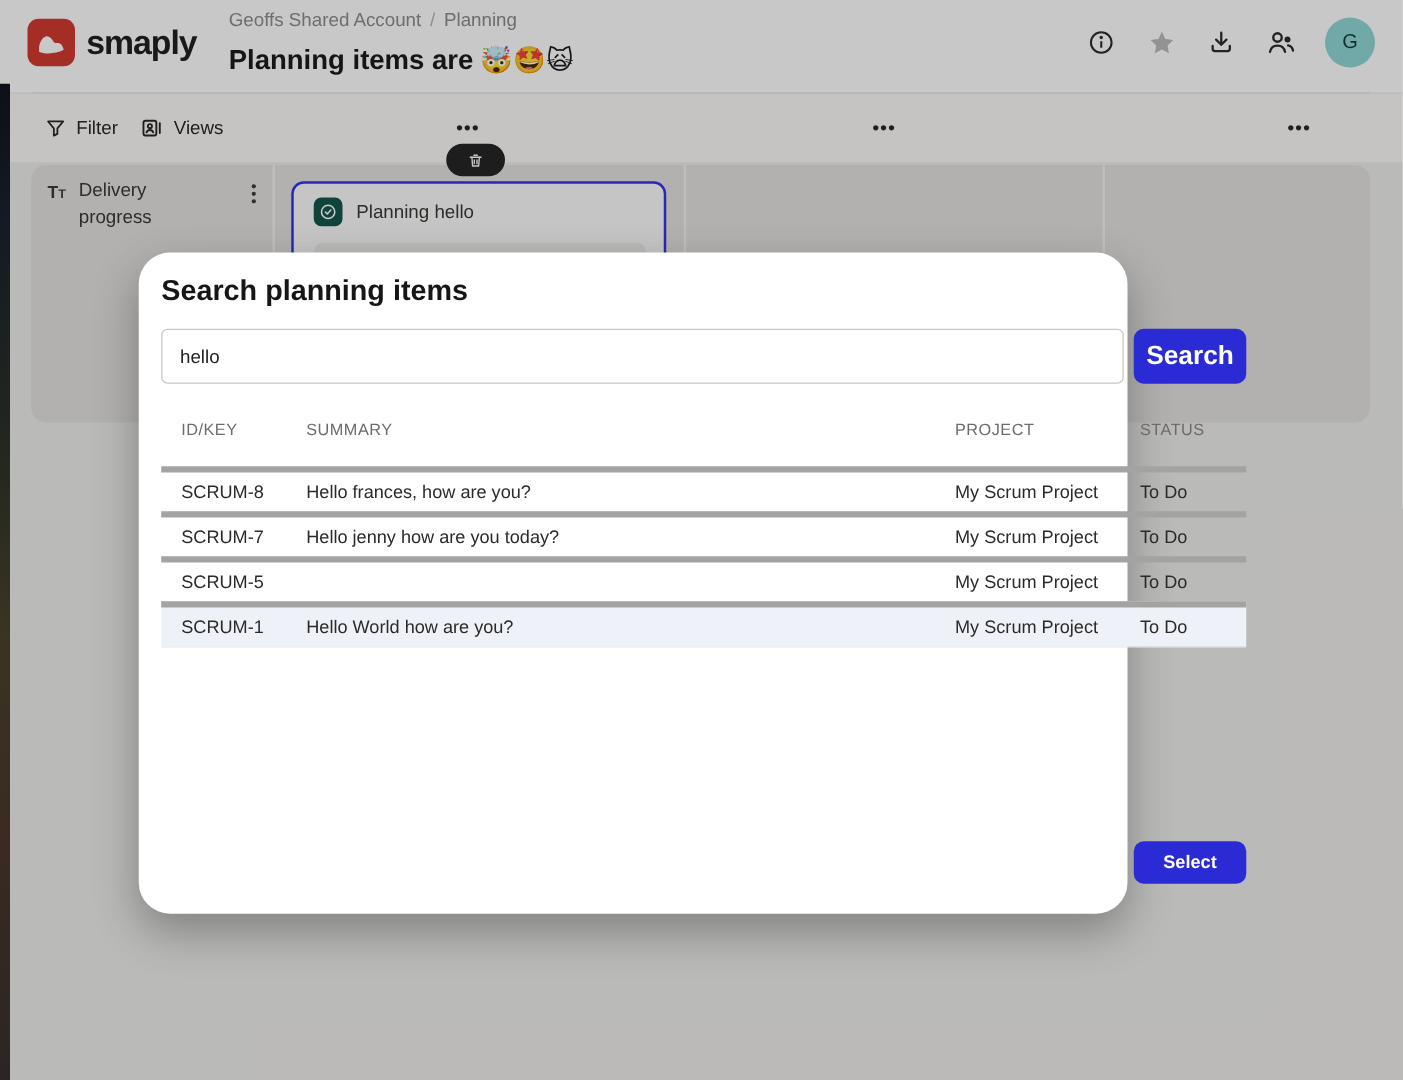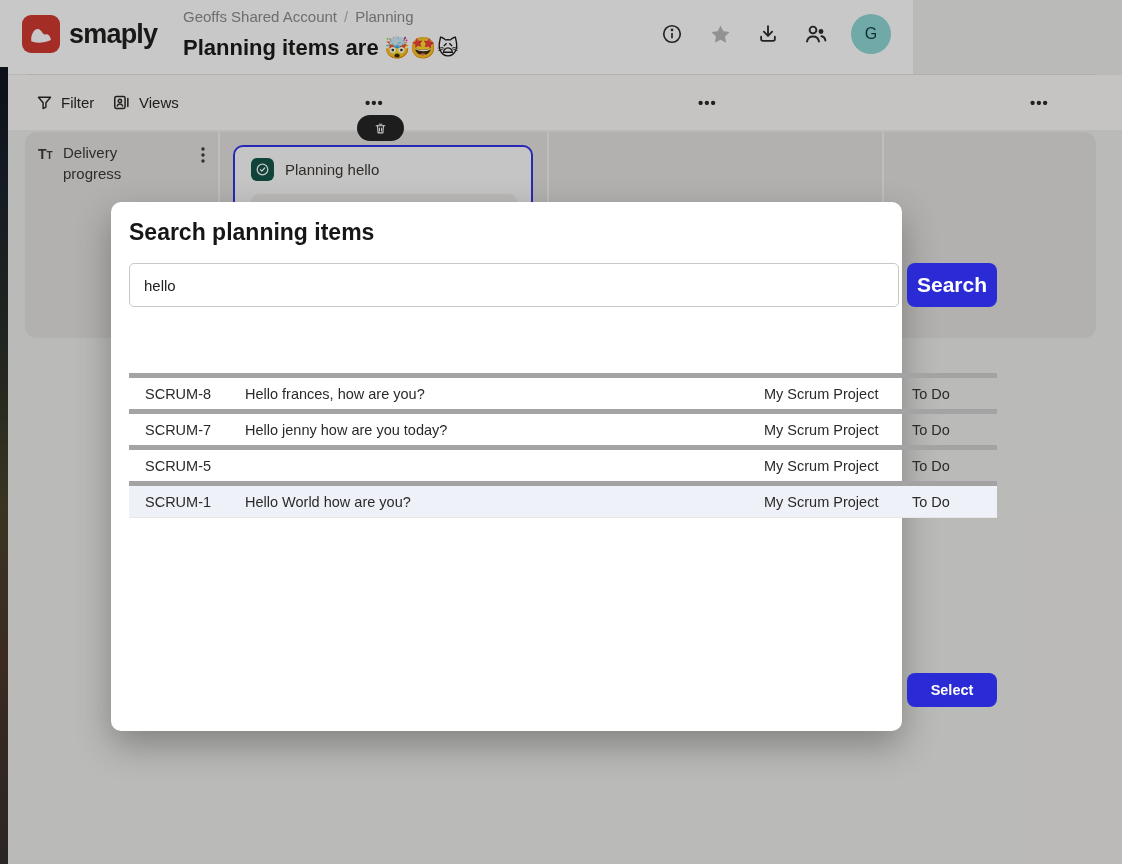--- a/index.html
+++ b/index.html
@@ -6,21 +6,21 @@
     --accent:#2b2bd5; --logo-red:#d23b31; --avatar-teal:#8fd8d6;
     --card-green:#15564a; --card-border:#3434e8;
   }
   *{box-sizing:border-box;margin:0;padding:0}
   html,body{width:1122px;height:864px;overflow:hidden}
   body{font-family:"Liberation Sans","DejaVu Sans",sans-serif;position:relative;background:#eeedeb}
 
   
   .app{position:absolute;inset:0;z-index:1}
 
-  .header{position:absolute;left:0;top:0;width:913px;height:74px;background:#ffffff}
+  .header{position:absolute;left:0;top:0;width:1122px;height:74px;background:#ffffff}
   .logo{position:absolute;left:22px;top:15px;display:flex;align-items:center;gap:9px}
   .logo-mark{width:38px;height:38px;border-radius:9px;background:var(--logo-red);display:flex;align-items:center;justify-content:center}
   .logo-word{font-size:27px;font-weight:700;letter-spacing:-0.8px;color:#21201e}
   .breadcrumb{position:absolute;left:183px;top:8px;font-size:15px;color:#8f8c8a;display:flex;gap:7px}
   .breadcrumb .sep{color:#b8b5b3}
   .page-title{position:absolute;left:183px;top:35px;font-size:22px;font-weight:700;color:#1d1b19;display:flex;align-items:center;gap:6px}
   .page-title .emojis{font-size:21px;font-weight:400}
   .hdr-icons{position:absolute;right:22px;top:14px;display:flex;align-items:center;gap:22px}
   .icon-btn{width:26px;height:26px;display:flex;align-items:center;justify-content:center;background:none;border:none;cursor:pointer}
   .avatar{width:40px;height:40px;border-radius:50%;background:var(--avatar-teal);display:flex;align-items:center;justify-content:center;font-size:16px;font-weight:500;color:#143c3c;border:none}
@@ -51,21 +51,21 @@
   .card-icon{position:absolute;left:16px;top:11px;width:23px;height:23px;border-radius:6px;background:var(--card-green);display:flex;align-items:center;justify-content:center}
   .card-title{position:absolute;left:50px;top:14px;font-size:15px;color:#3b3835}
   .card-strip{position:absolute;left:16px;top:47px;width:266px;height:34px;border-radius:8px;background:#efedeb}
 
   .trash-tooltip{position:absolute;left:357px;top:115px;width:47px;height:26px;border-radius:13px;background:#262626;display:flex;align-items:center;justify-content:center;border:none;cursor:pointer}
 
   
   .overlay{position:absolute;inset:0;background:rgba(0,0,0,0.215);z-index:5}
 
   
-  .modal{position:absolute;left:111px;top:202px;width:791px;height:529px;background:#ffffff;border-radius:10px;
+  .modal{position:absolute;left:111px;top:202px;width:791px;height:529px;background:#ffffff;border-radius:25px;
     box-shadow:0 14px 36px rgba(0,0,0,0.30);z-index:10}
   .modal-title{position:absolute;left:18px;top:17px;font-size:23px;font-weight:600;color:#161616}
   .search-input{position:absolute;left:18px;top:61px;width:770px;height:44px;border:1px solid #c8c8c8;border-radius:5px;
     padding:0 14px;font-size:15px;color:#222;font-family:inherit;background:#fff;outline:none}
   .btn-primary{position:absolute;background:var(--accent);color:#fff;border:none;border-radius:8px;
     font-size:21px;font-weight:600;font-family:inherit;cursor:pointer;display:flex;align-items:center;justify-content:center}
   .search-btn{left:796px;top:61px;width:90px;height:44px}
   .select-btn{left:796px;top:471px;width:90px;height:34px;font-size:14.5px}
 
   .table-head{position:absolute;left:18px;top:134px;width:868px;height:22px;font-size:13px;color:#6e6c6a;letter-spacing:0.4px}
@@ -230,20 +230,26 @@
 </div>
 
 <div class="overlay"></div>
 
 <div class="modal">
   <div class="modal-title">Search planning items</div>
 
   <input class="search-input" type="text" value="hello" style="">
   <button class="btn-primary search-btn">Search</button>
 
+  <div class="table-head">
+    <span class="th th-id">ID/KEY</span>
+    <span class="th th-summary">SUMMARY</span>
+    <span class="th th-project">PROJECT</span>
+    <span class="th th-status">STATUS</span>
+  </div>
 
   <div class="rows">
     <div class="row">
       <span class="cell c-id">SCRUM-8</span>
       <span class="cell c-summary">Hello frances, how are you?</span>
       <span class="cell c-project">My Scrum Project</span>
       <span class="cell c-status">To Do</span>
     </div>
   <div class="row">
       <span class="cell c-id">SCRUM-7</span>

